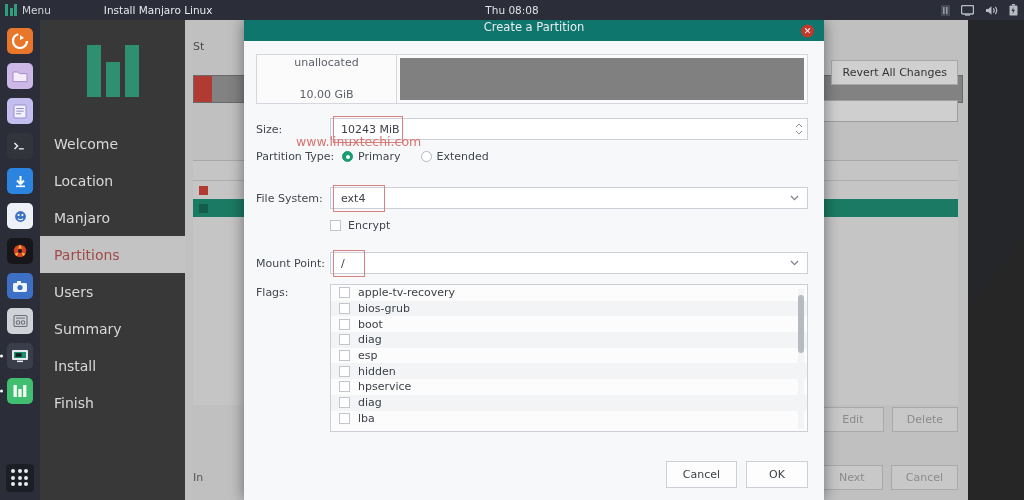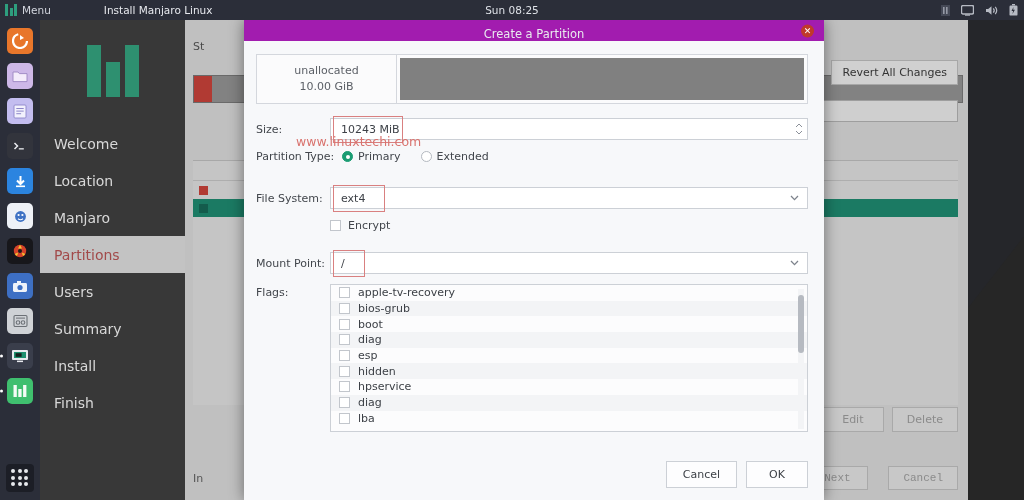--- a/index.html
+++ b/index.html
@@ -139,48 +139,48 @@
   }
   .btn {
     padding: 5px 14px; background: #c8c8c8; border: 1px solid #a9a9a9;
     color: #8b8b8b; font-size: 11px; min-width: 62px; text-align: center;
   }
   .inst-foot {
     position: absolute; left: 8px; right: 10px; bottom: 10px;
     display: flex; align-items: center; justify-content: space-between;
   }
   .foot-txt { color: #555; font-size: 11px; }
-  .foot-btns { display: flex; gap: 20px; font-family: Liberation Mono, monospace; }
+  .foot-btns { display: flex; gap: 8px; }
 
   
   .dialog {
     position: absolute; left: 244px; top: 20px; width: 580px; height: 480px;
     background: #f7f8fa; z-index: 40;
     box-shadow: 0 0 14px rgba(0,0,0,.45);
     display: flex; flex-direction: column;
   }
   .dlg-title {
-    height: 21px; background: #a21caf; color: #e9ebef;
-    display: flex; align-items: flex-end; justify-content: center;
+    height: 21px; background: #0f766e; color: #e9ebef;
+    display: flex; align-items: flex-start; justify-content: center;
     font-size: 11.5px; position: relative; flex: none;
   }
   .dlg-close {
     position: absolute; right: 10px; top: 50%; transform: translateY(-50%);
     width: 13px; height: 13px; border-radius: 50%; background: #c0392b;
     color: #fff; font-size: 9px; line-height: 13px; text-align: center;
   }
   .dlg-body { flex: 1; padding: 13px 16px 0 12px; position: relative; }
 
   .part-preview {
     display: flex; height: 50px; border: 1px solid #d4d7dd;
     background: #fbfbfc; margin-bottom: 14px;
   }
   .pp-left {
     width: 140px; border-right: 1px solid #d4d7dd;
-    display: flex; flex-direction: column; align-items: center; justify-content: center;
+    display: flex; flex-direction: column; align-items: center; justify-content: space-between;
     color: #5b5f66; font-size: 11px; line-height: 1.45;
   }
   .pp-right { flex: 1; background: #808080; margin: 3px; }
 
   .frow { display: flex; align-items: center; margin-bottom: 10px; }
   .flabel { width: 74px; color: #42464c; font-size: 11px; flex: none; }
   .fld {
     flex: 1; height: 22px; background: #fff; border: 1px solid #ccd0d6;
     display: flex; align-items: center; position: relative;
   }
@@ -259,21 +259,21 @@
   <div class="panel">
     <div class="panel-menu">
       <span class="menu-logo">
           <i></i>
           <i></i>
           <i></i>
         </span>
       <span>Menu</span>
     </div>
     <div class="panel-task">Install Manjaro Linux</div>
-    <div class="panel-clock">Sun 08:25</div>
+    <div class="panel-clock">Thu 08:08</div>
     <div class="panel-tray">
       <span class="tray-ic">
         <svg width="9" height="11" viewBox="0 0 9 11">
             <rect x="0" y="0" width="9" height="11" fill="#4a4e5c"></rect>
             <rect x="2" y="2" width="1.6" height="7" fill="#a8acb8"></rect>
             <rect x="5" y="2" width="1.6" height="7" fill="#a8acb8"></rect>
           </svg>
       </span>
       <span class="tray-ic">
         <svg width="13" height="11" viewBox="0 0 13 11">

